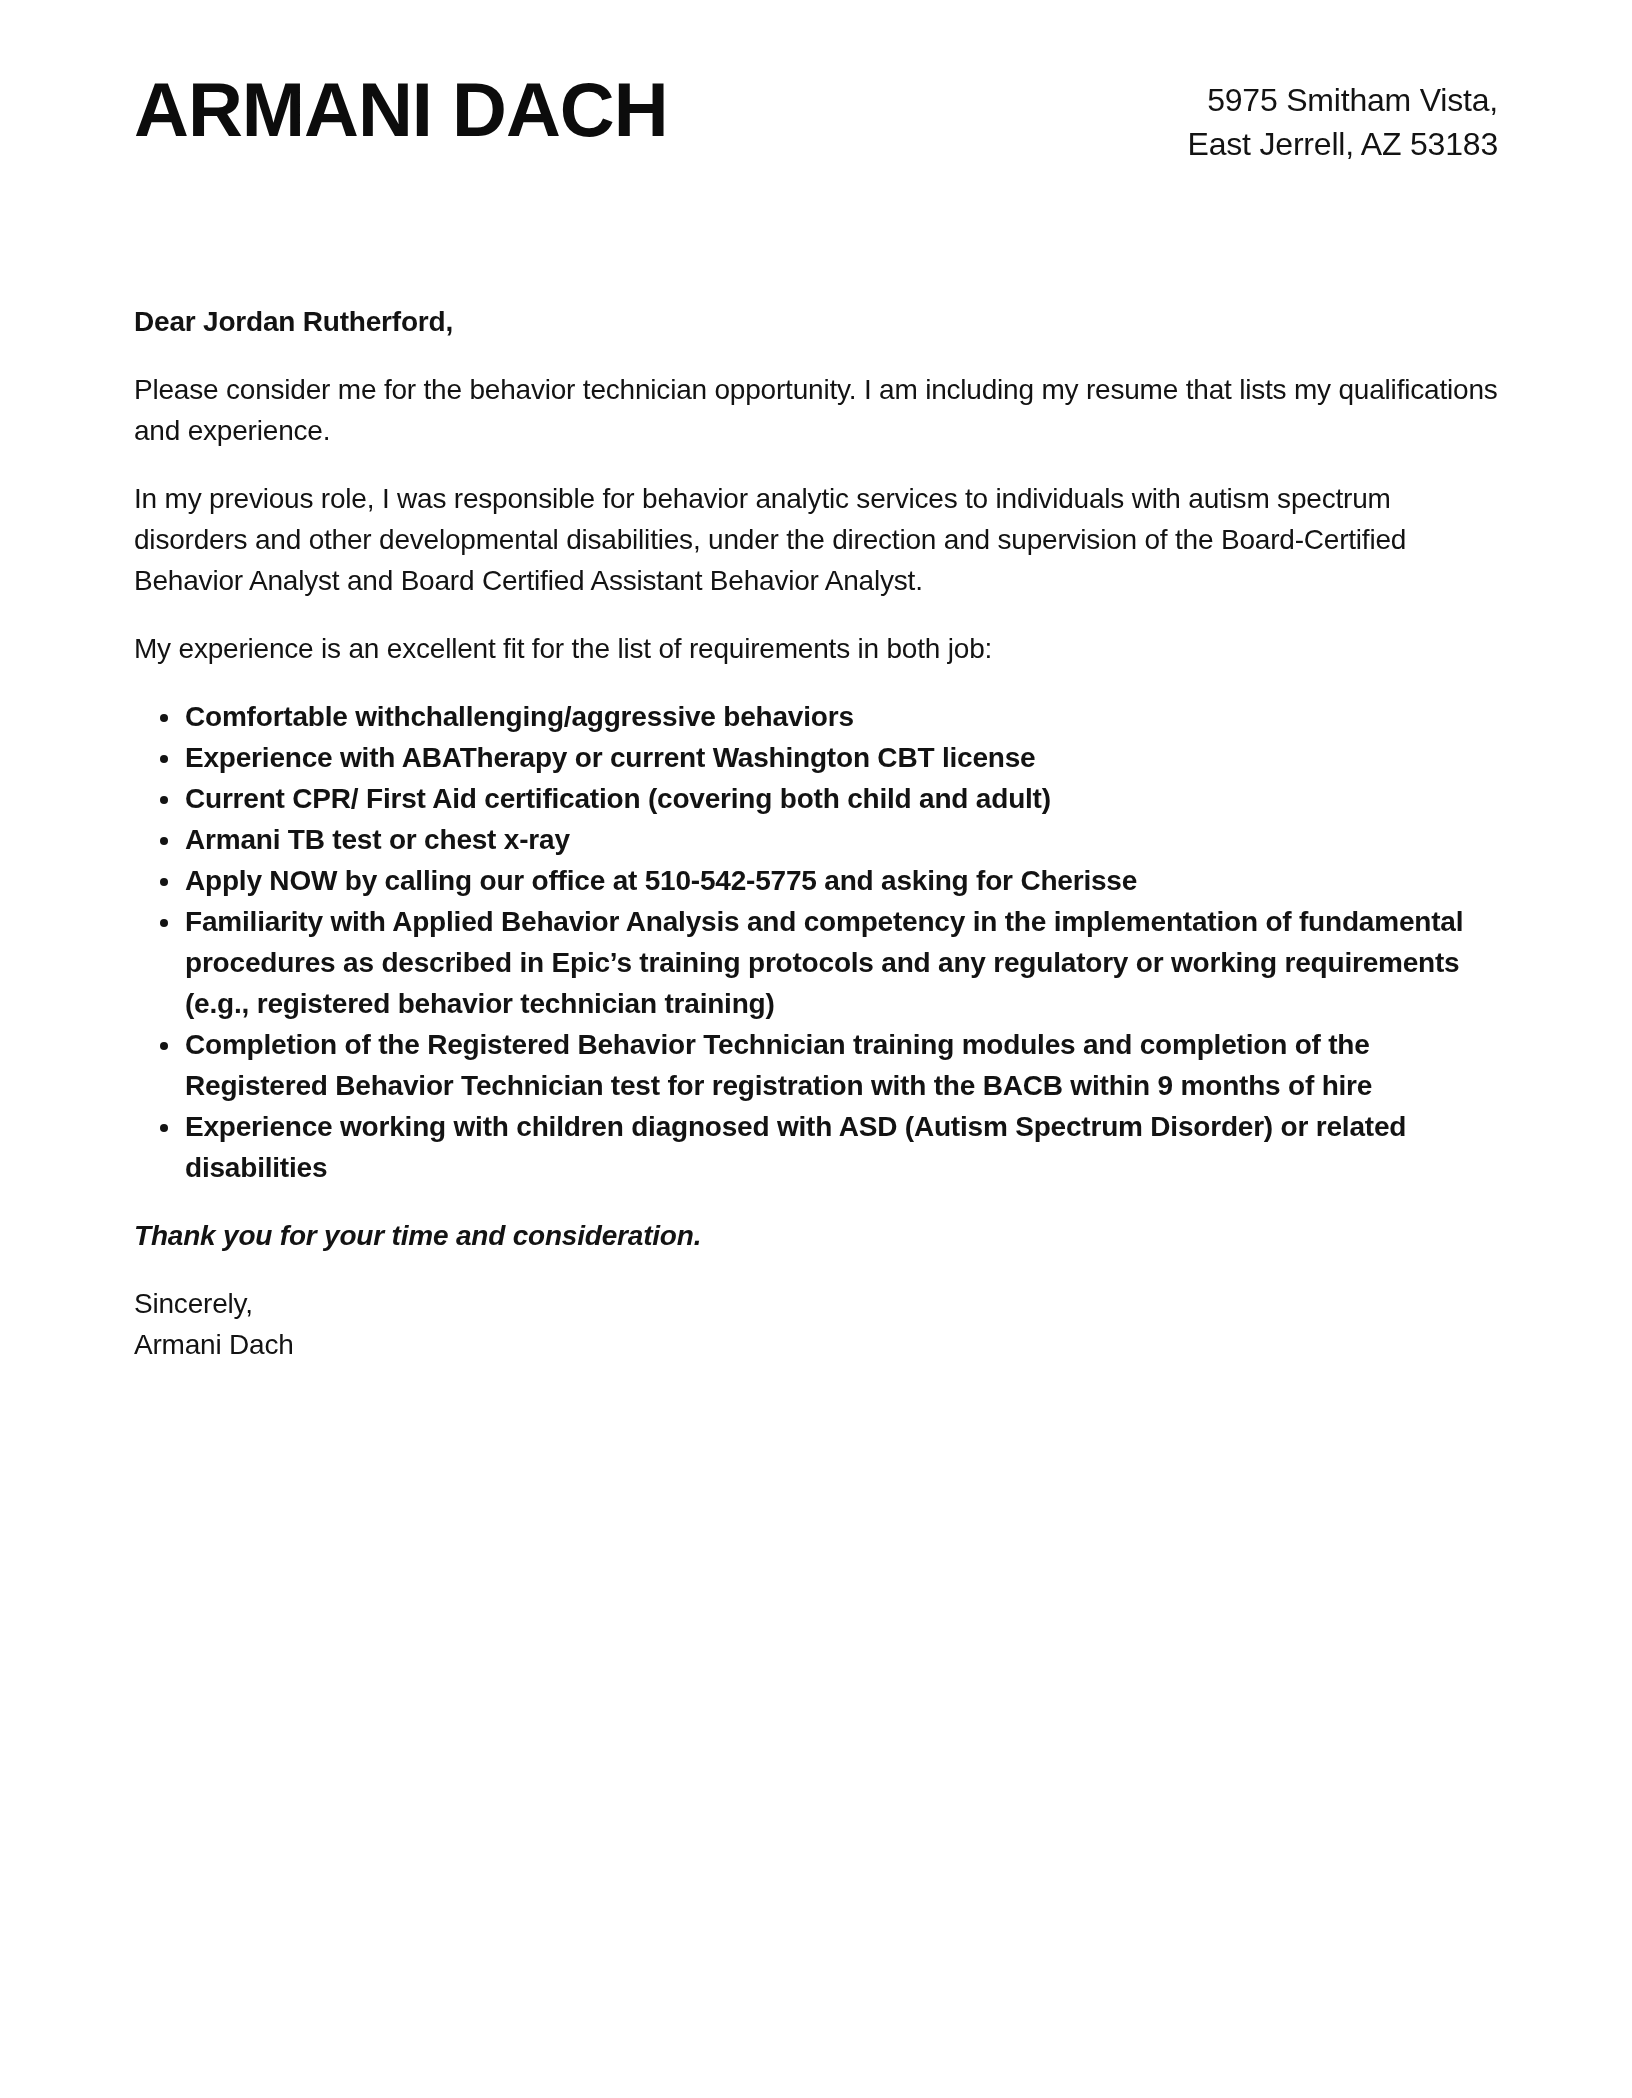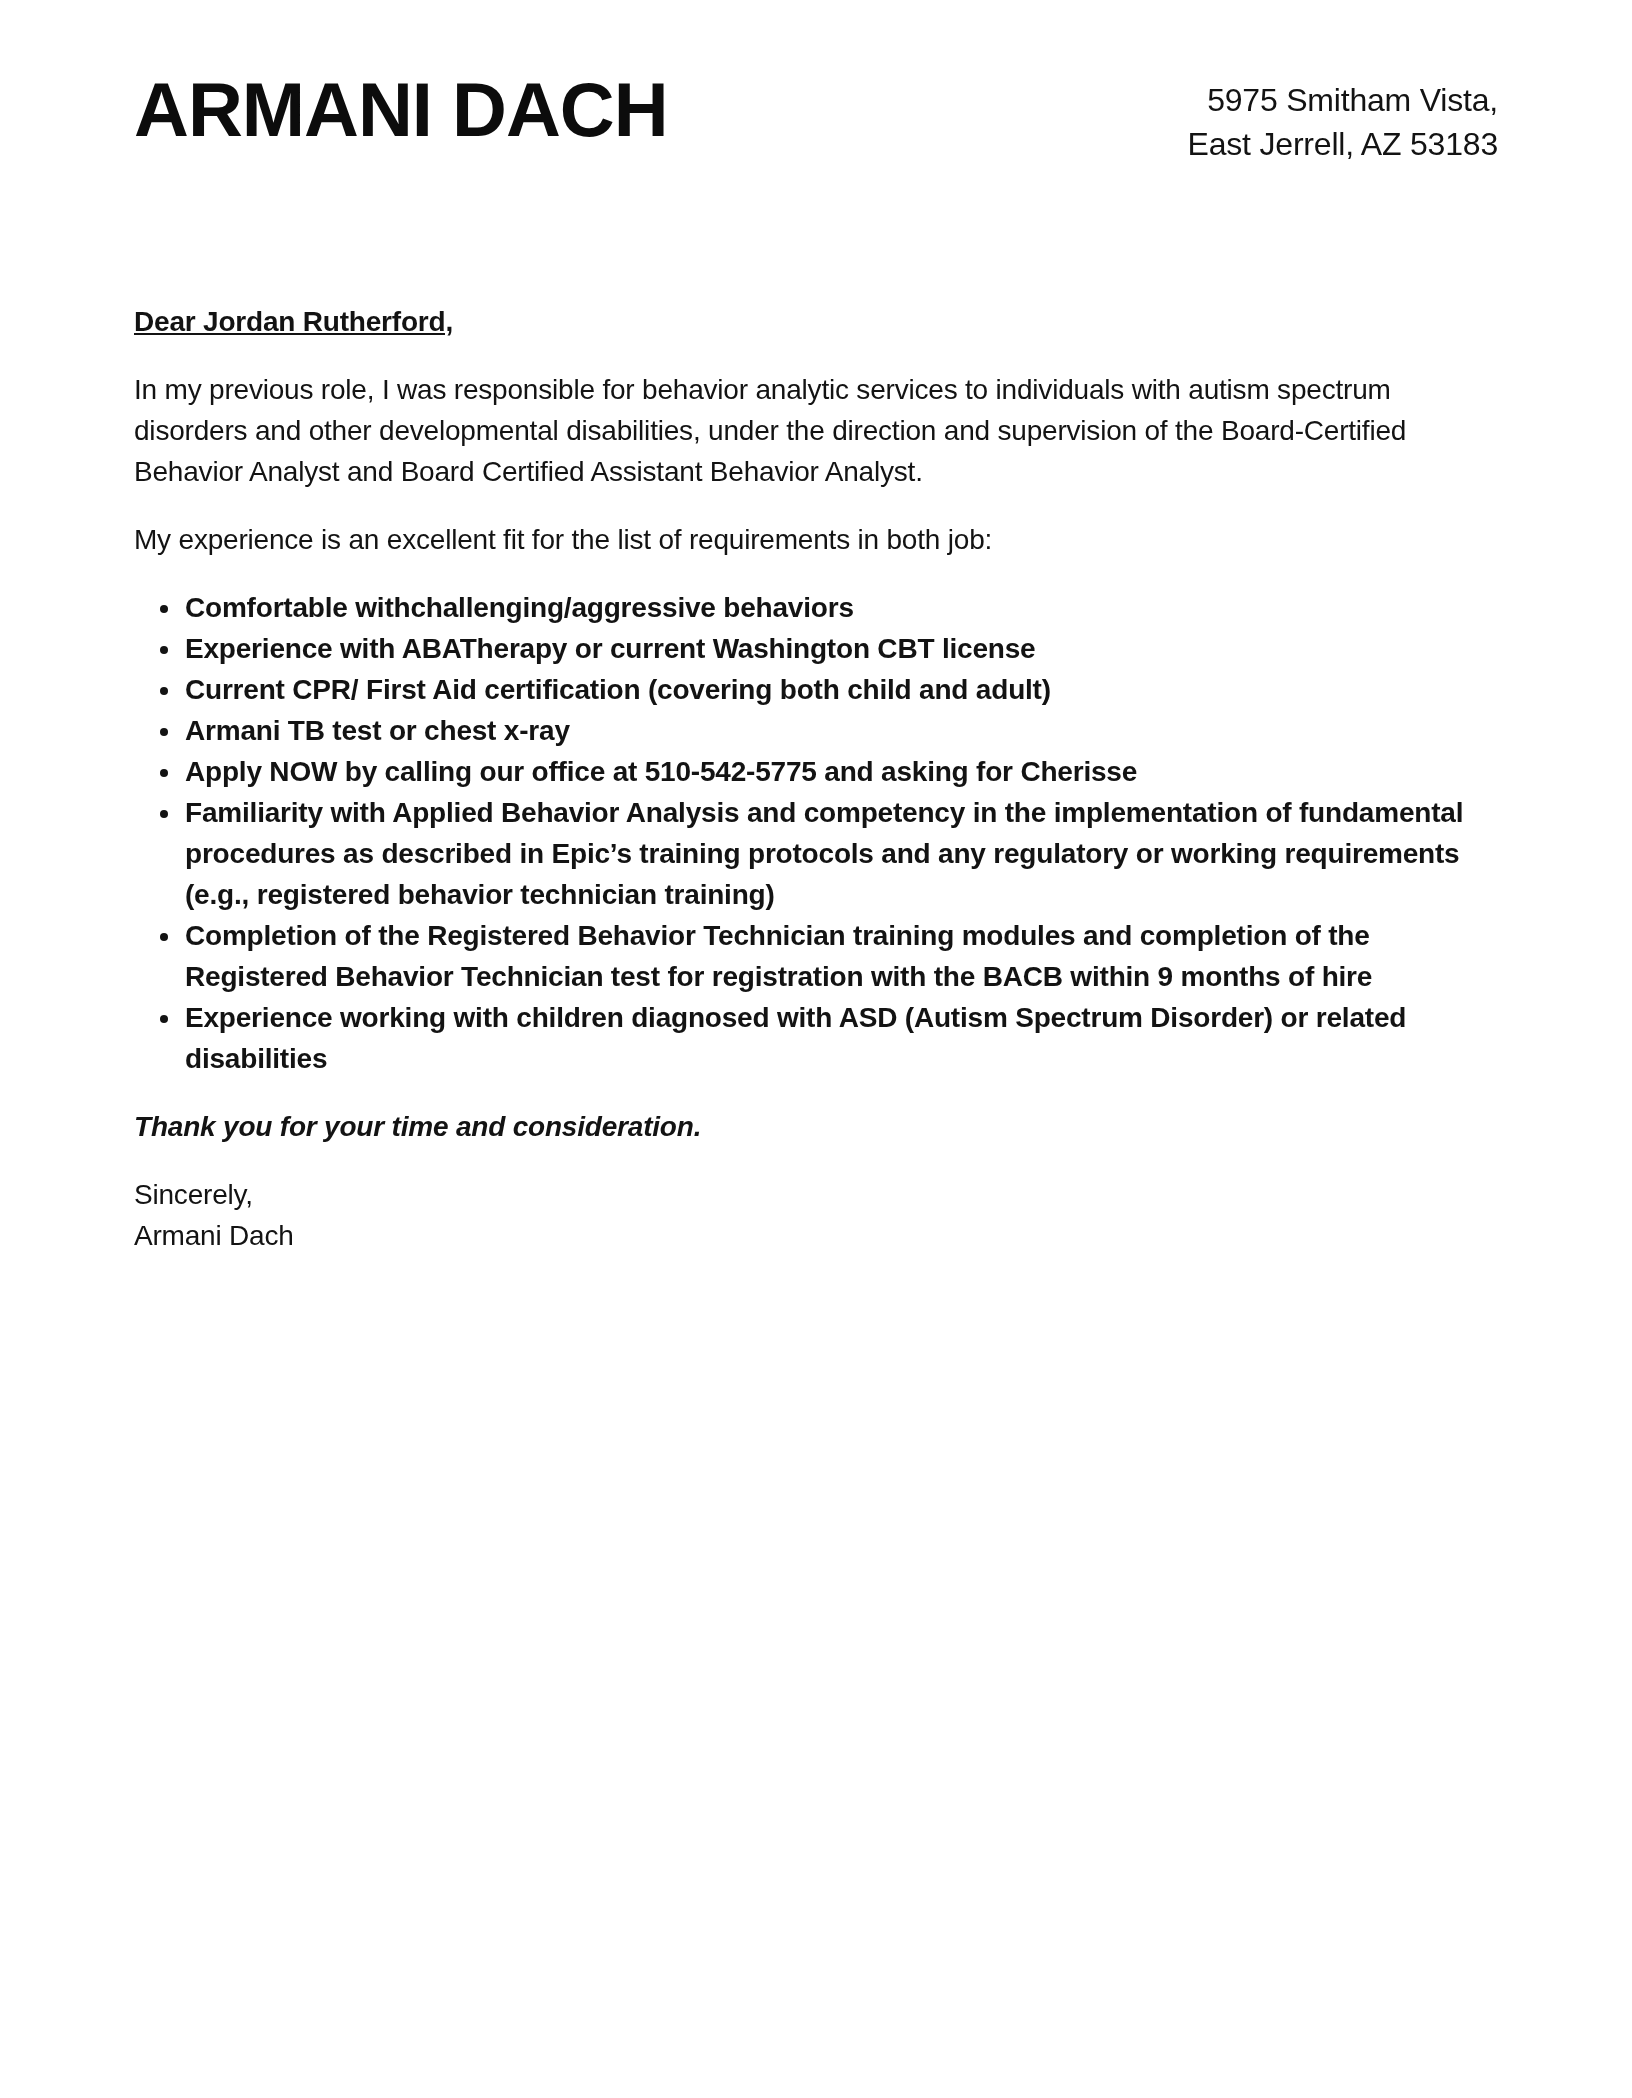--- a/index.html
+++ b/index.html
@@ -41,21 +41,20 @@
   .letter-body {
     font-size: 28px;
     line-height: 41px;
   }
   .letter-body p {
     margin: 27px 0;
   }
   .salutation {
     margin-top: 135px !important;
     font-weight: 600;
-    text-decoration: underline;
   }
   .requirements {
     margin: 27px 0;
     padding-left: 49px;
     list-style: disc outside;
   }
   .requirements li {
     line-height: 41px;
     padding-left: 2px;
     font-weight: bold;
@@ -78,20 +77,21 @@
     <div class="sender-address">
       <div>5975 Smitham Vista,</div>
       <div>East Jerrell, AZ 53183</div>
     </div>
   </header>
 
   <main class="letter-body">
 
     <p class="salutation">Dear Jordan Rutherford,</p>
 
+    <p>Please consider me for the behavior technician opportunity. I am including my resume that lists my qualifications and experience.</p>
 
     <p>In my previous role, I was responsible for behavior analytic services to individuals with autism spectrum disorders and other developmental disabilities, under the direction and supervision of the Board-Certified Behavior Analyst and Board Certified Assistant Behavior Analyst.</p>
 
     <p>My experience is an excellent fit for the list of requirements in both job:</p>
 
     <ul class="requirements">
       <li>Comfortable withchallenging/aggressive behaviors</li>
       <li>Experience with ABATherapy or current Washington CBT license</li>
       <li>Current CPR/ First Aid certification (covering both child and adult)</li>
       <li>Armani TB test or chest x-ray</li>

